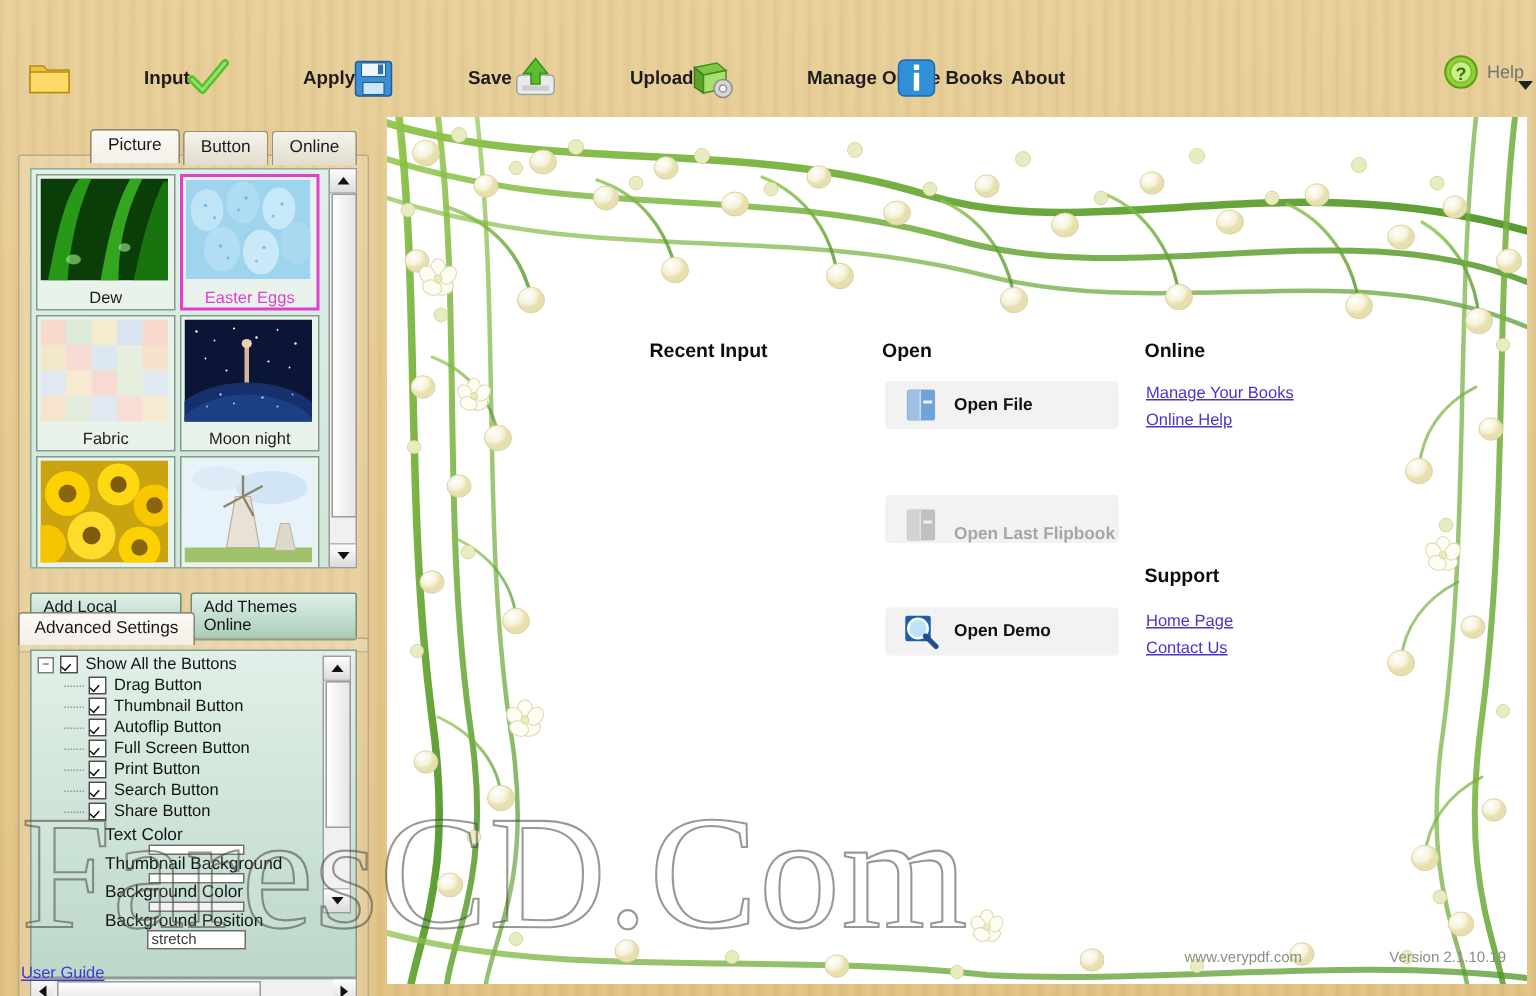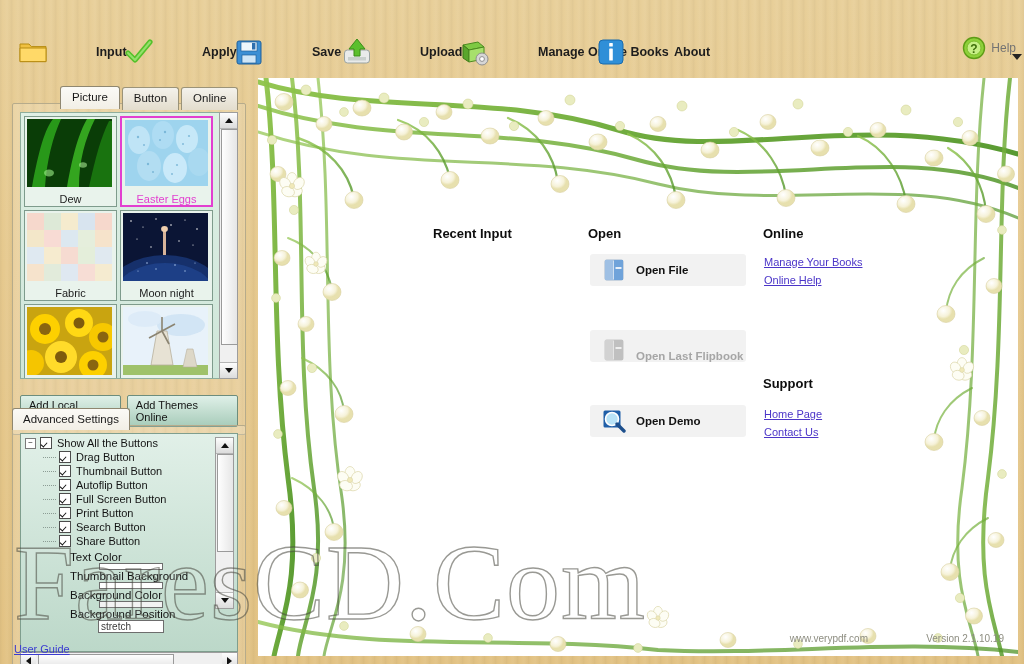--- a/index.html
+++ b/index.html
@@ -106,21 +106,21 @@
     border: 1px solid #8fae9d;
   }
   .thumb-grid { display: flex; flex-wrap: wrap; }
   .thumb {
     width: 93px; height: 91px; margin: 3px 0 0 3px;
     border: 1px solid #7e9b8c;
     background: #e9f3ec;
     display: flex; flex-direction: column; cursor: pointer;
     box-sizing: border-box;
   }
-  .thumb.selected { border: 2px solid #e23fd0; text-align: center; }
+  .thumb.selected { border: 2px solid #e23fd0; }
   .thumb-img { height: 70px; margin: 2px; }
   .thumb-name {
     flex: 1; display: flex; align-items: center; justify-content: center;
     font-size: 11px; color: #1c1c1c;
   }
   .thumb.selected .thumb-name { color: #e23fd0; }
 
   .vscroll {
     position: absolute; width: 17px;
     background: #f0f0f0; border: 1px solid #9d9d9d;

